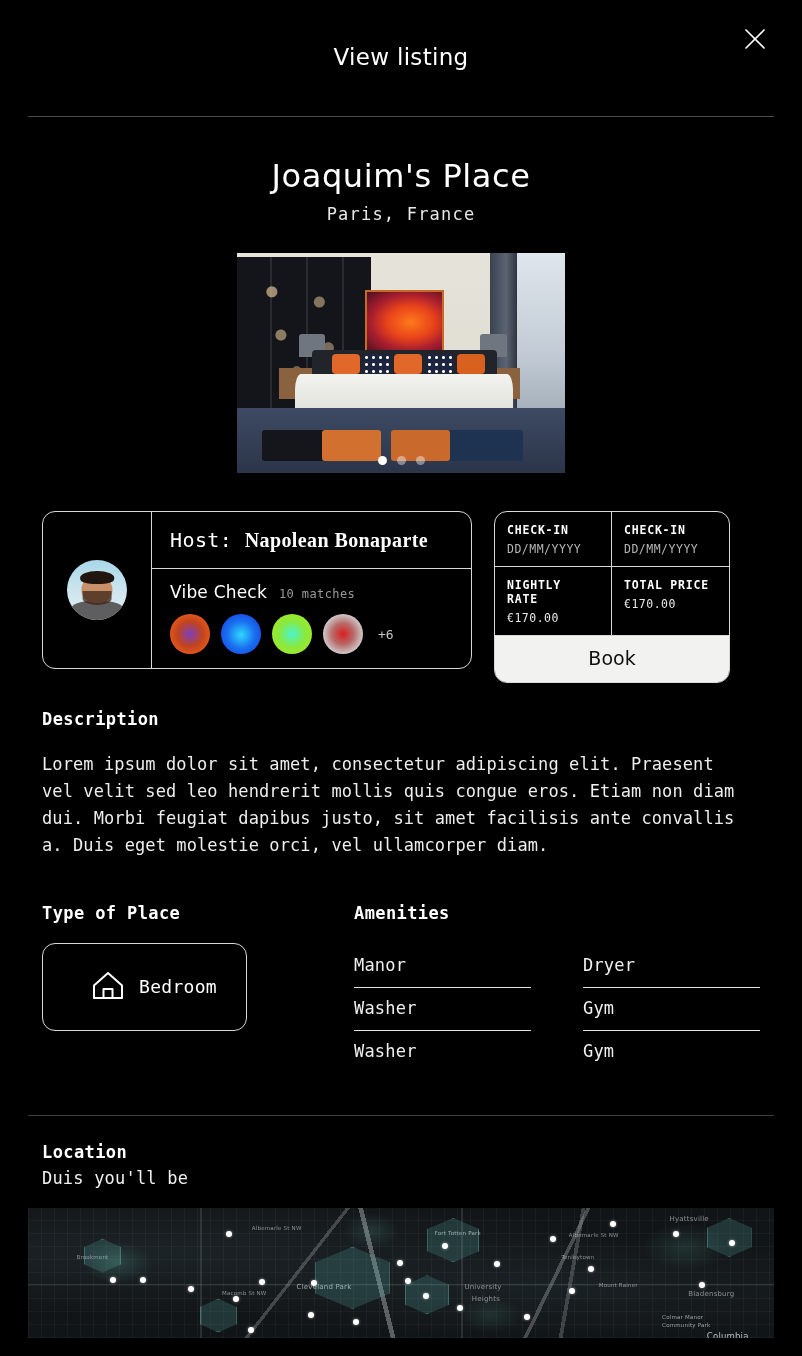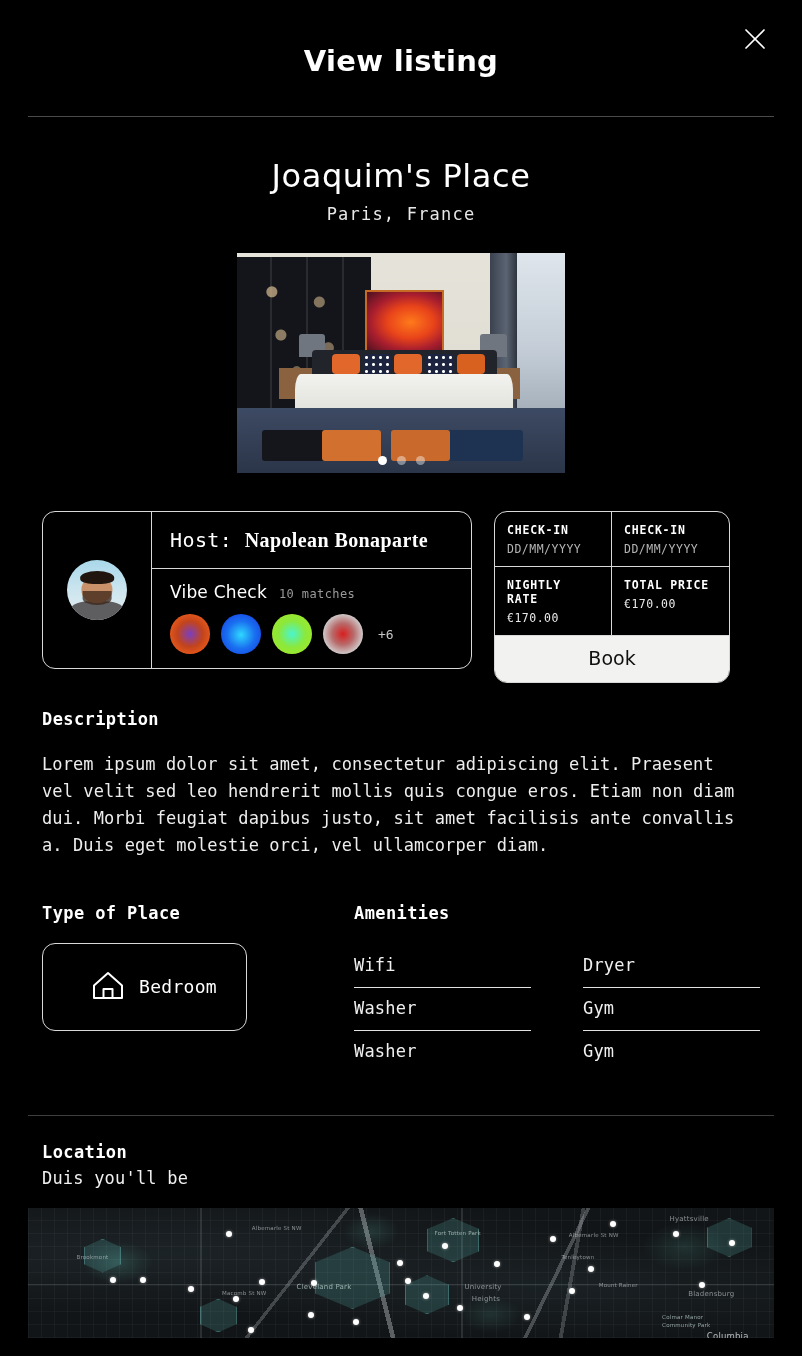--- a/index.html
+++ b/index.html
@@ -30,22 +30,22 @@
   .header {
     position: relative;
     height: 116px;
   }
   .modal-title {
     position: absolute;
     left: 0; right: 0;
     top: 44px;
     text-align: center;
     font-family: "DejaVu Sans", "Liberation Sans", sans-serif;
-    font-size: 29px;
-    font-weight: 700;
+    font-size: 23px;
+    font-weight: 400;
     letter-spacing: 0.3px;
     color: #ffffff;
   }
   .close-btn {
     position: absolute;
     right: 24px;
     top: 16px;
     width: 46px;
     height: 46px;
     display: flex;
@@ -628,21 +628,21 @@
             <path d="M12.5 29 L12.5 20 L21.5 20 L21.5 29" fill="none" stroke="#ffffff" stroke-width="2" stroke-linejoin="round" stroke-linecap="round"></path>
           </svg>
         </span>
         <span class="type-chip-label">Bedroom</span>
       </div>
     </div>
 
     <div class="col-amen">
       <div class="section-title">Amenities</div>
       <div class="amen-grid">
-        <div class="amen-item ruled">Wifi</div>
+        <div class="amen-item ruled">Manor</div>
         <div class="amen-item ruled">Dryer</div>
         <div class="amen-item ruled">Washer</div>
         <div class="amen-item ruled">Gym</div>
         <div class="amen-item">Washer</div>
         <div class="amen-item">Gym</div>
       </div>
     </div>
   </div>
 
   <div class="bottom-rule"></div>

